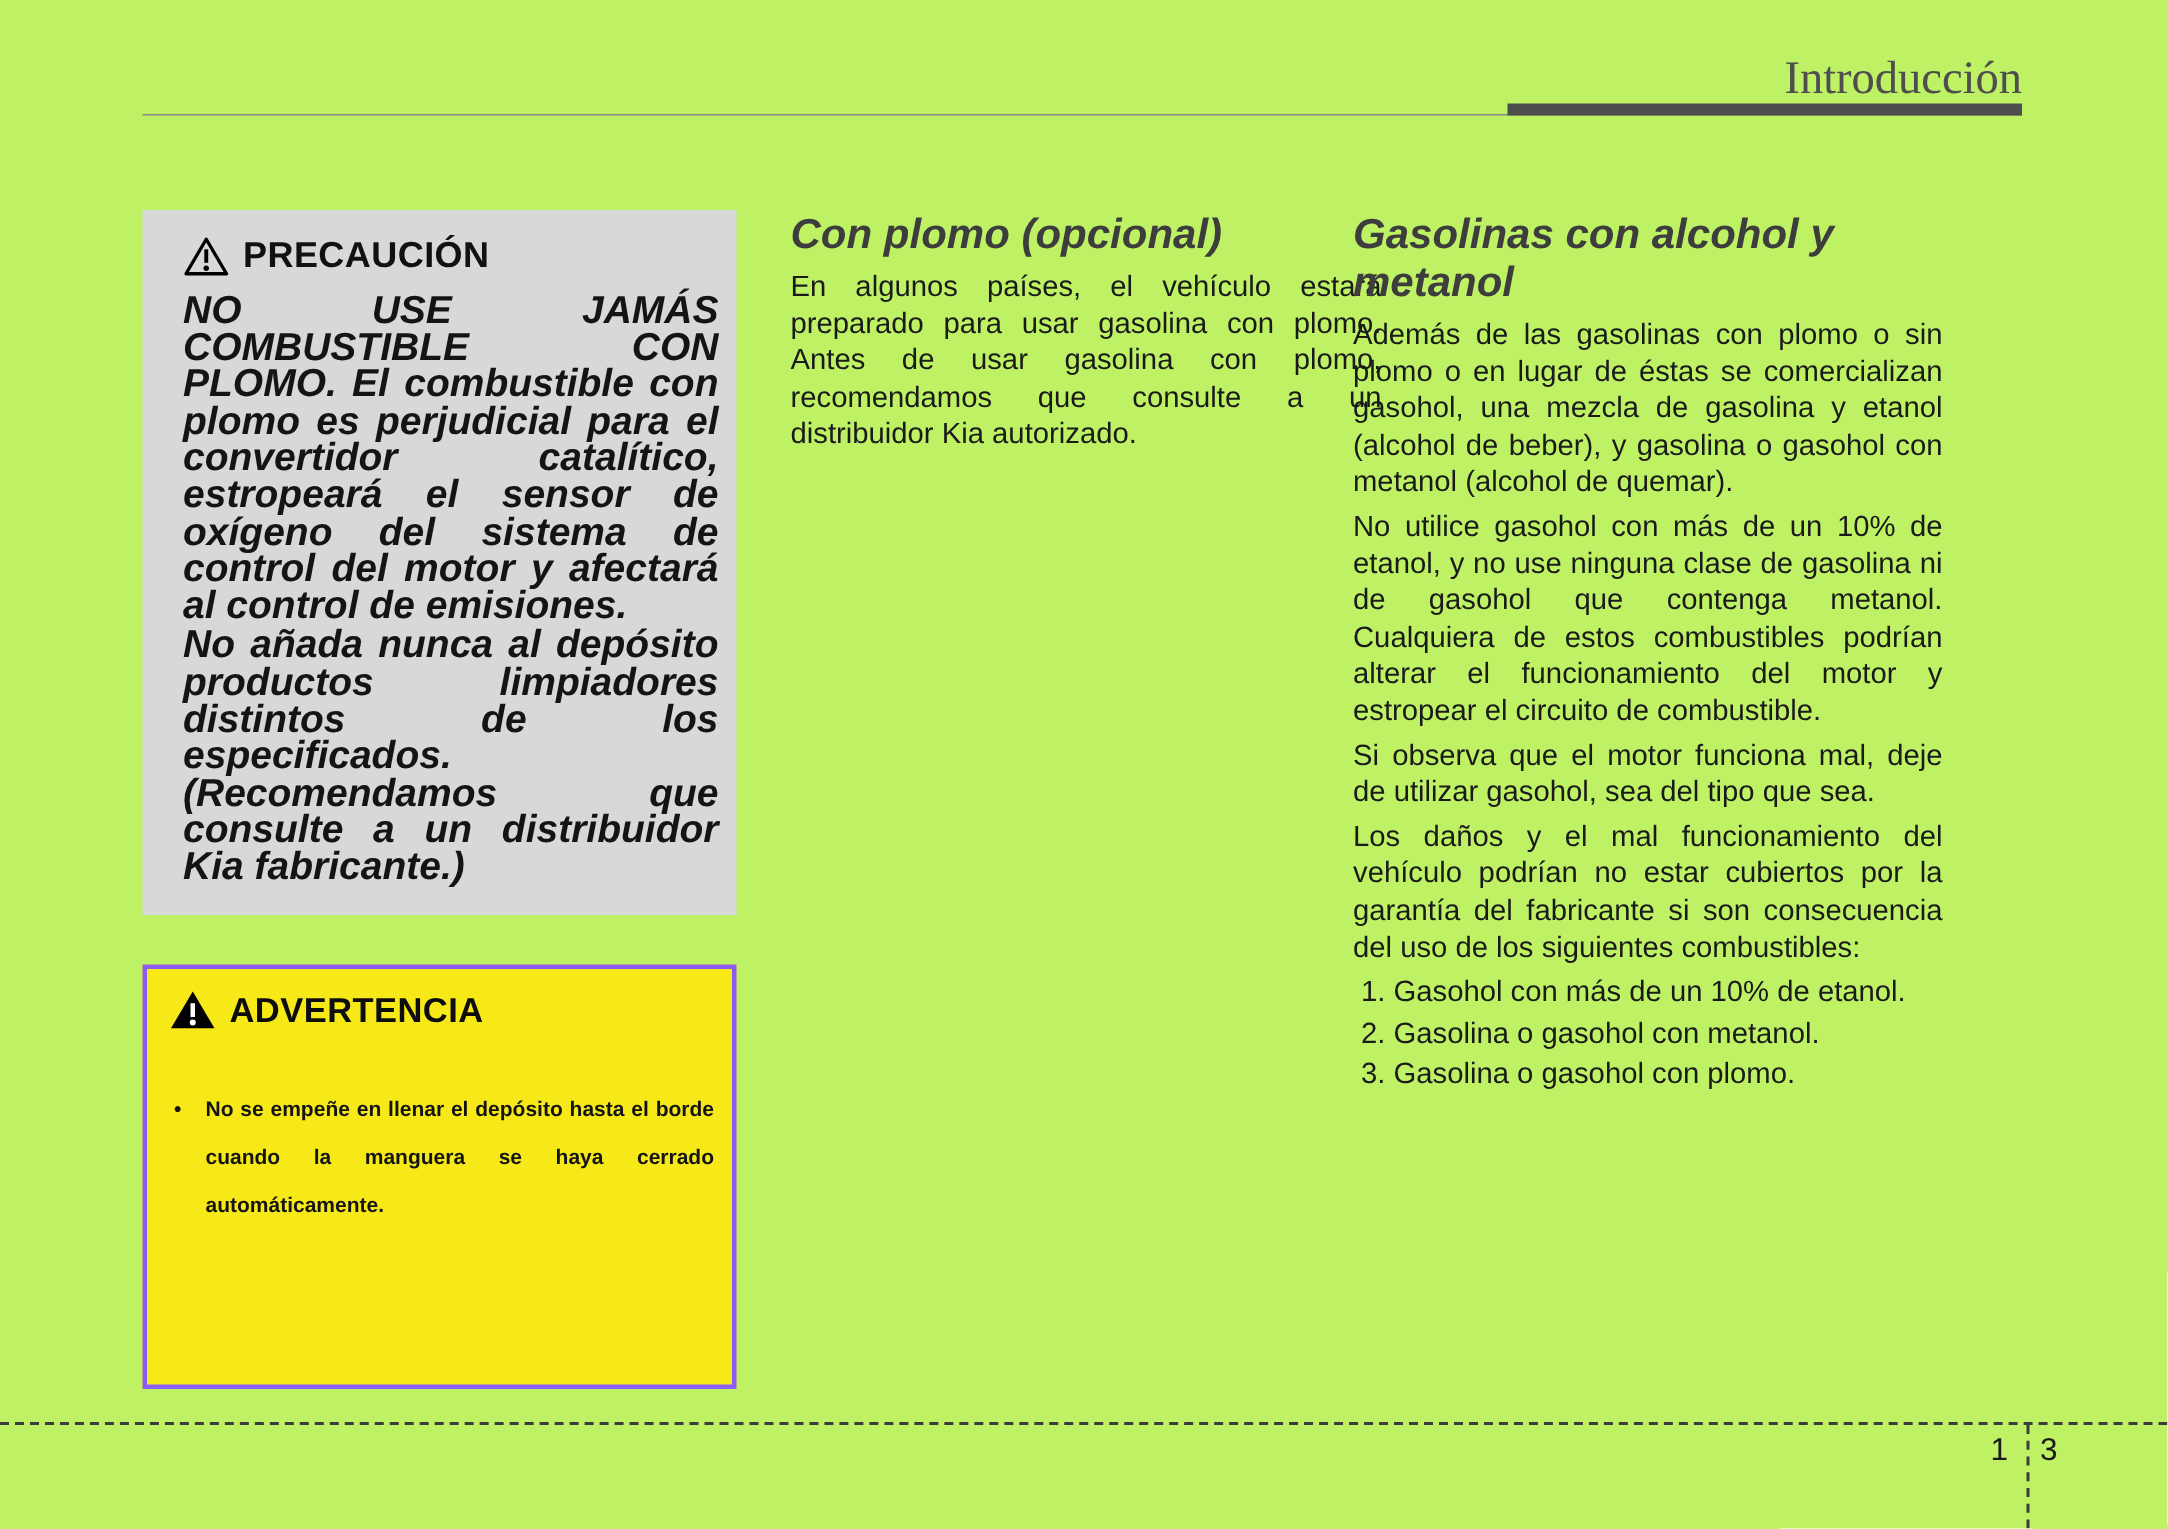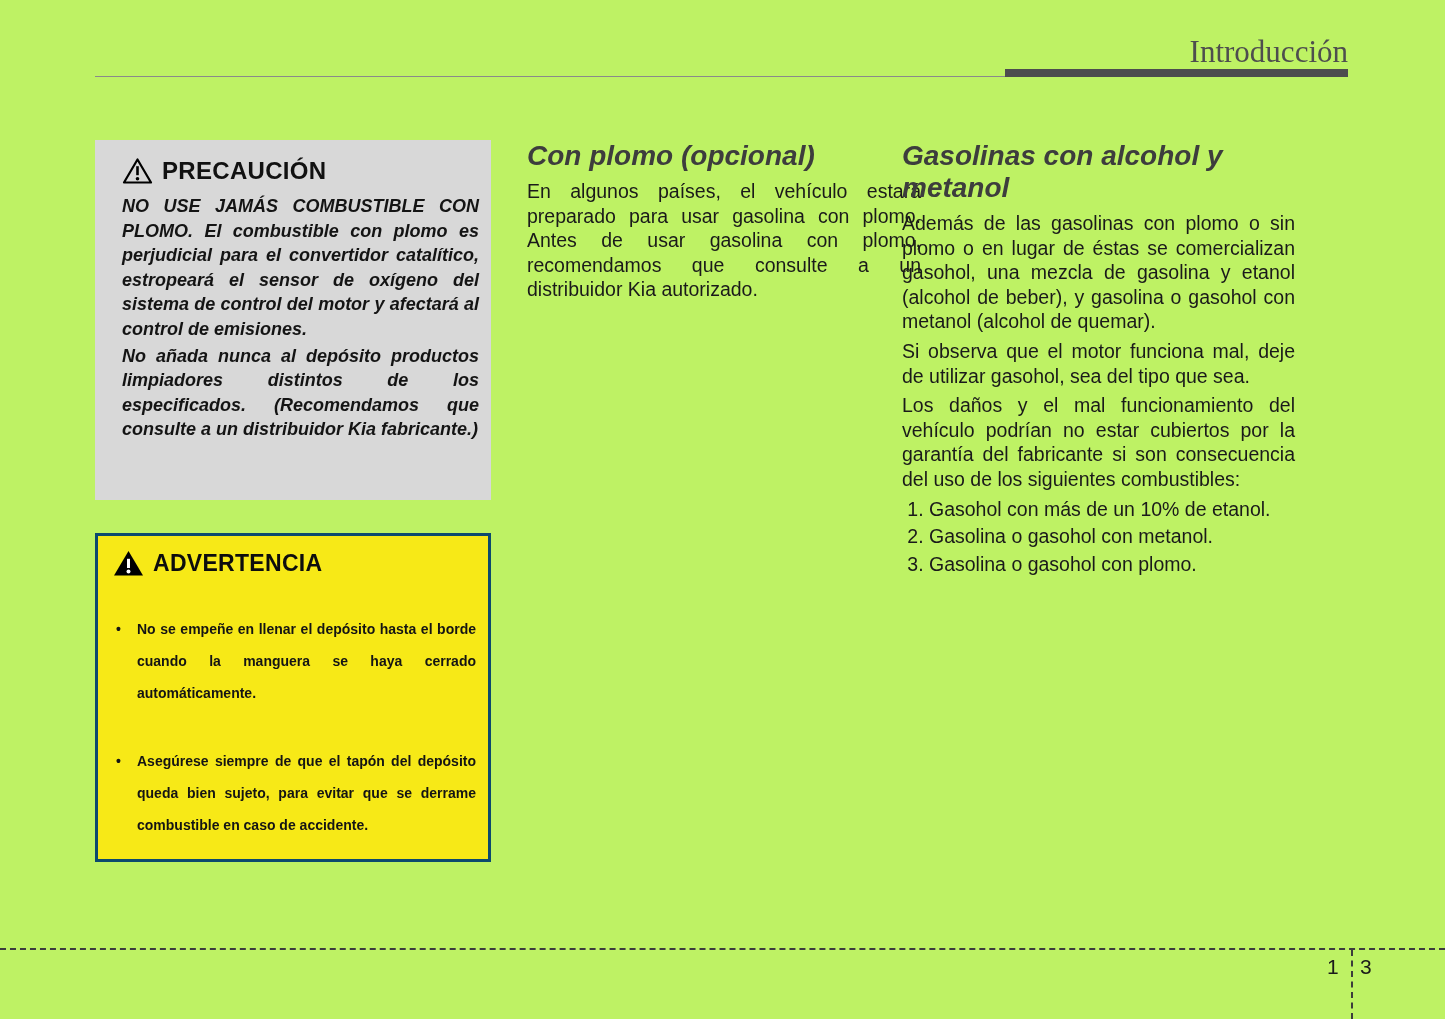--- a/index.html
+++ b/index.html
@@ -72,34 +72,34 @@
     gap: 9px;
     margin-bottom: 9px;
   }
   .caution-title {
     font-size: 24px;
     font-weight: bold;
     color: #111;
     letter-spacing: 0.3px;
   }
   .caution-para {
-    font-size: 18px;
+    font-size: 26px;
     font-weight: bold;
     font-style: italic;
     line-height: 24.6px;
     text-align: justify;
     color: #141414;
     margin-bottom: 2px;
   }
 
   
   .warning-box {
     margin-top: 33px;
     background: #f7e917;
-    border: 3px solid #0c4a6e;
+    border: 3px solid #8b5cf6;
     min-height: 283px;
     padding: 14px 12px 16px 15px;
   }
   .warning-title {
     font-size: 23px;
     font-weight: bold;
     color: #0d0d0d;
     letter-spacing: 0.3px;
   }
   .warning-list { list-style: none; margin-top: 4px; }
@@ -200,34 +200,34 @@
           <svg class="icon-svg" width="31" height="27" viewBox="0 0 31 27">
             <path d="M15.5 1 L30 25.5 H1 Z" fill="#000"></path>
             <rect x="14" y="8.8" width="3" height="9.2" fill="#fff"></rect>
             <circle cx="15.5" cy="21.6" r="2" fill="#fff"></circle>
           </svg>
         </span>
         <span class="warning-title">ADVERTENCIA</span>
       </div>
       <ul class="warning-list">
         <li>No se empeñe en llenar el depósito hasta el borde cuando la manguera se haya cerrado automáticamente.</li>
-        <li>Asegúrese siempre de que el tapón del depósito queda bien sujeto, para evitar que se derrame combustible en caso de accidente.</li>
       </ul>
     </div>
 
   </div>
 
   <div class="col2">
     <div class="section-heading">Con plomo (opcional)</div>
     <p class="body-para">En algunos países, el vehículo estará preparado para usar gasolina con plomo. Antes de usar gasolina con plomo, recomendamos que consulte a un distribuidor Kia autorizado.</p>
   </div>
 
   <div class="col3">
     <div class="section-heading">Gasolinas con alcohol y metanol</div>
     <p class="body-para">Además de las gasolinas con plomo o sin plomo o en lugar de éstas se comercializan gasohol, una mezcla de gasolina y etanol (alcohol de beber), y gasolina o gasohol con metanol (alcohol de quemar).</p>
+    <p class="body-para">No utilice gasohol con más de un 10% de etanol, y no use ninguna clase de gasolina ni de gasohol que contenga metanol. Cualquiera de estos combustibles podrían alterar el funcionamiento del motor y estropear el circuito de combustible.</p>
     <p class="body-para">Si observa que el motor funciona mal, deje de utilizar gasohol, sea del tipo que sea.</p>
     <p class="body-para">Los daños y el mal funcionamiento del vehículo podrían no estar cubiertos por la garantía del fabricante si son consecuencia del uso de los siguientes combustibles:</p>
     <ol class="numbered">
       <li>Gasohol con más de un 10% de etanol.</li>
       <li>Gasolina o gasohol con metanol.</li>
       <li>Gasolina o gasohol con plomo.</li>
     </ol>
   </div>
 
   <div class="footer-dash"></div>

